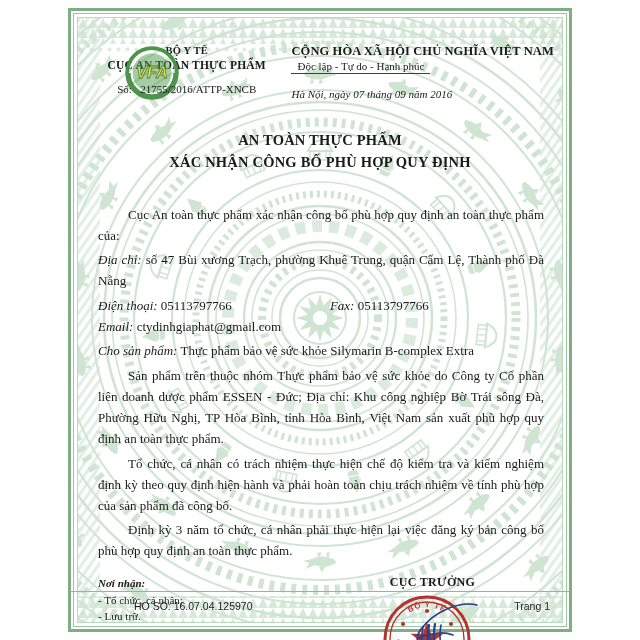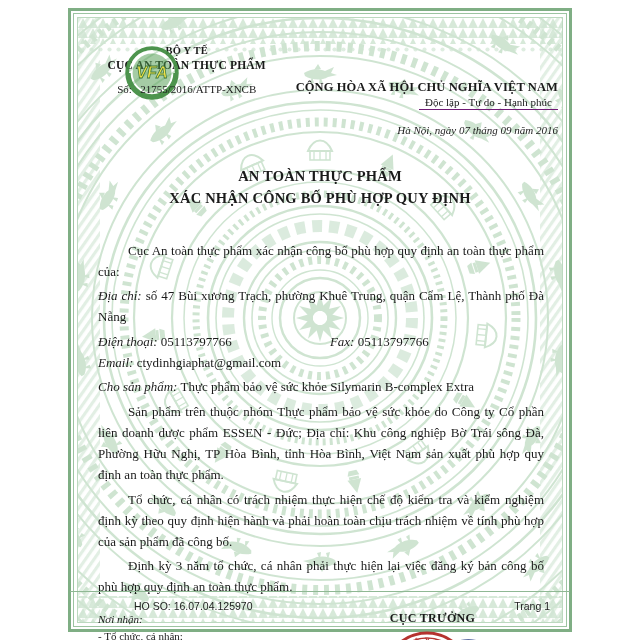--- a/index.html
+++ b/index.html
@@ -72,22 +72,21 @@
     display: flex;
     padding-top: 22px;
   }
   .hdr-left {
     width: 44%;
     text-align: center;
     position: relative;
   }
   .hdr-right {
     width: 56%;
-    text-align: right;
-    margin-top: 36px;
+    text-align: left;
   }
   .bold-caps {
     font-weight: bold;
     font-size: 11px;
     letter-spacing: 0.2px;
     line-height: 1.35;
   }
   .hdr-left .line1 { font-size: 10.5px; }
   .hdr-left .line2 { font-size: 11.5px; }
   .hdr-right .rep {
@@ -159,21 +158,21 @@
     margin-top: 14px;
     padding: 0 14px 0 16px;
   }
   .sig-left {
     width: 50%;
     font-size: 11px;
     line-height: 1.5;
   }
   .noi-nhan {
     font-style: italic;
-    font-weight: normal;
+    font-weight: bold;
   }
   .sig-right {
     width: 50%;
     text-align: center;
     position: relative;
   }
   .cuc-truong {
     font-weight: bold;
     font-size: 12px;
     letter-spacing: 0.3px;

